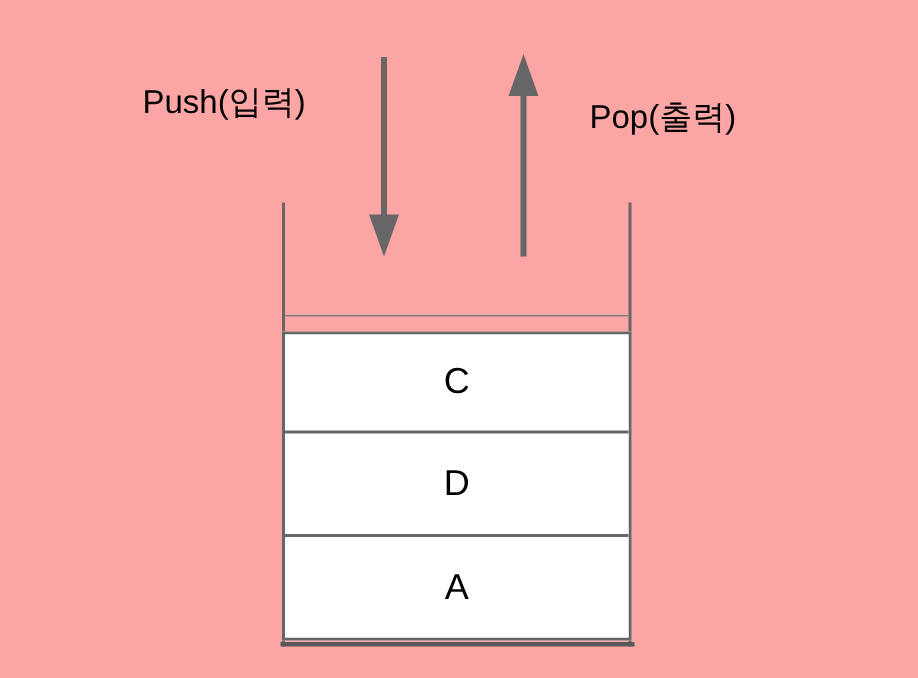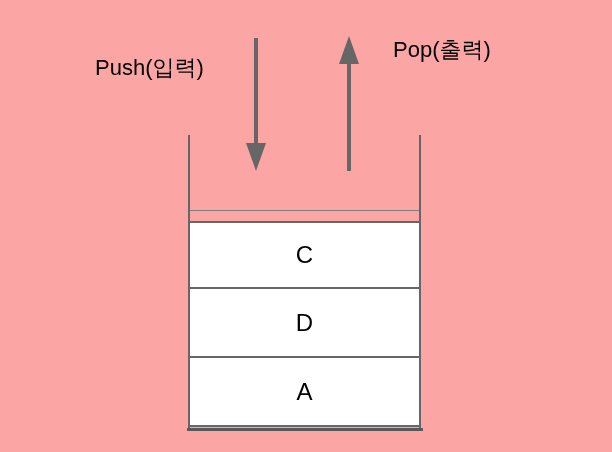--- a/index.html
+++ b/index.html
@@ -16,21 +16,21 @@
     overflow: hidden;
   }
   .diagram-label {
     position: absolute;
     font-size: 22px;
     line-height: 28px;
     color: #000000;
     white-space: nowrap;
   }
   .label-push { left: 95px; top: 54px; }
-  .label-pop  { left: 393px; top: 36px; }
+  .label-pop  { left: 393px; top: 64px; }
 
   
   .arrow-shaft {
     position: absolute;
     width: 4px;
     background: #666666;
   }
   .push-shaft { left: 254px; top: 38px; height: 108px; }
   .pop-shaft  { left: 347px; top: 62px; height: 109px; }
   .arrow-head {

